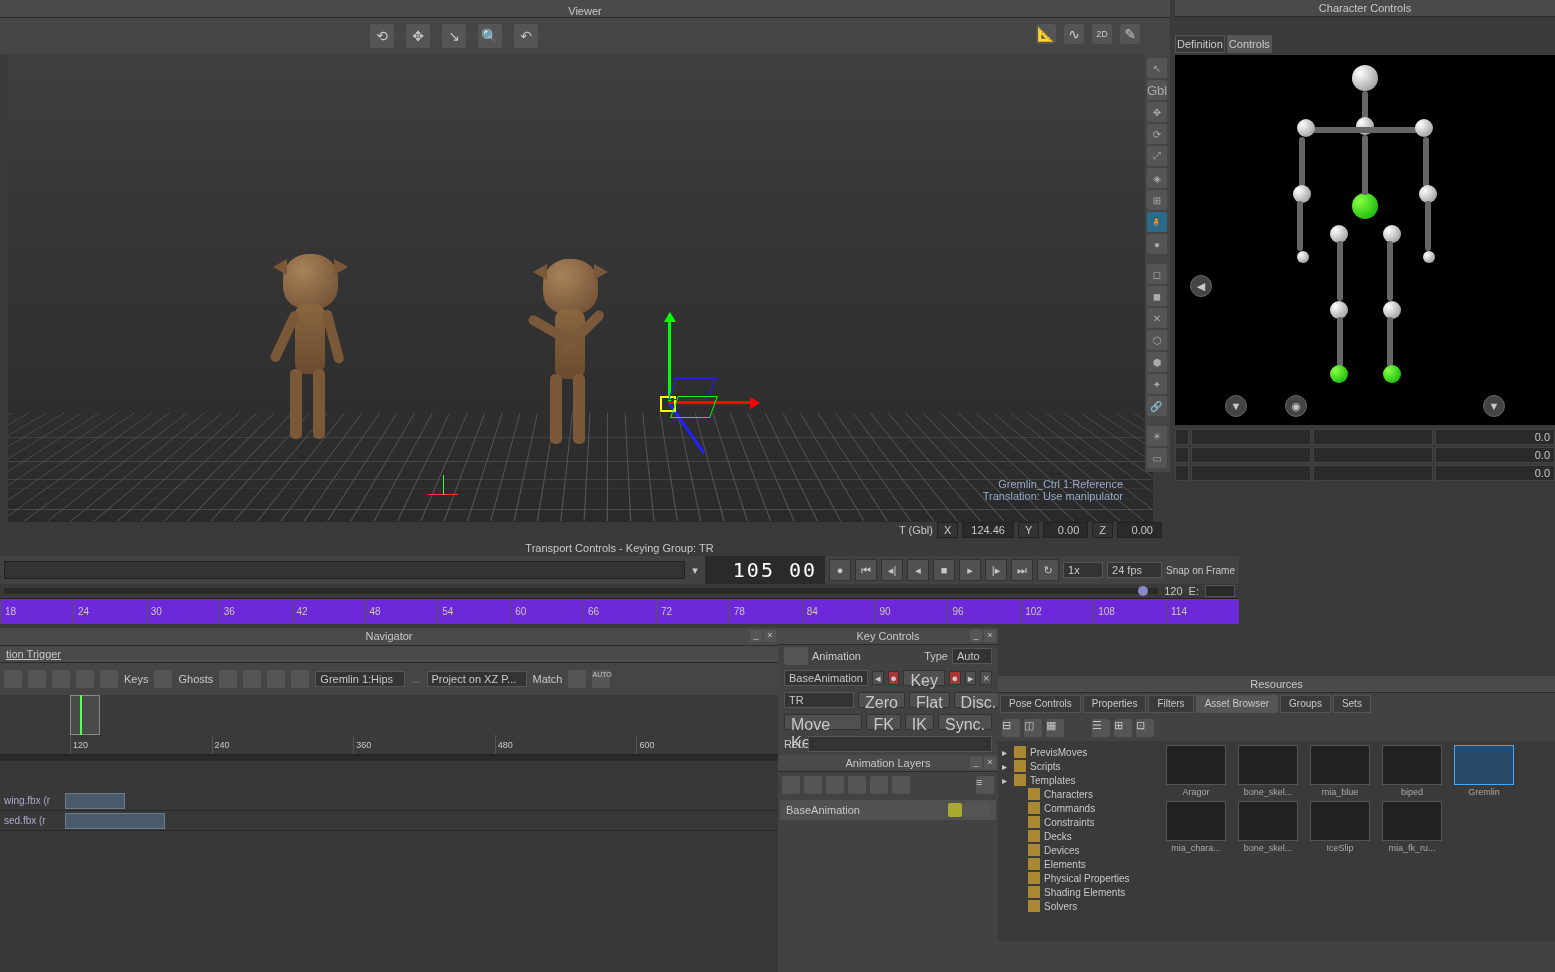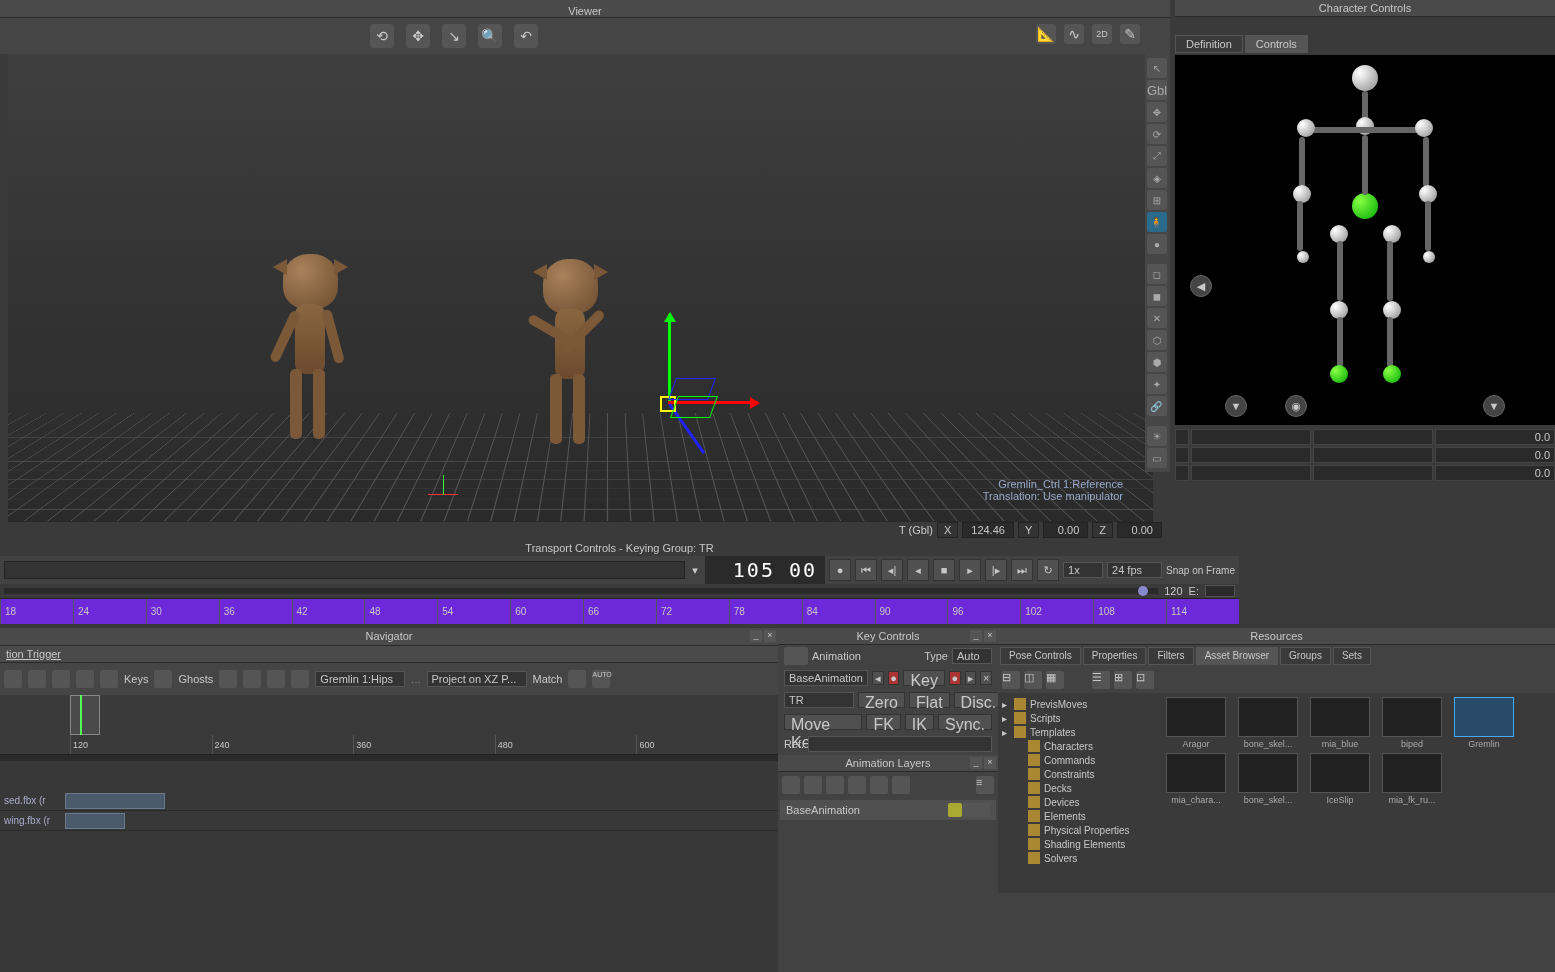--- a/index.html
+++ b/index.html
@@ -29,21 +29,21 @@
 .gizmo-sq { position: absolute; width: 16px; height: 16px; border: 2px solid #ff0; bottom: -8px; left: -8px; }
 .viewport-info { position: absolute; bottom: 20px; right: 30px; color: #9ac; font-size: 11px; text-align: right; }
 .viewport-coords { position: absolute; bottom: 2px; left: 0; width: 100%; background: #3a3a3a; height: 16px; display: flex; justify-content: flex-end; align-items: center; gap: 4px; padding-right: 8px; }
 .coord-label { background: #333; padding: 1px 6px; border: 1px solid #222; }
 .coord-val { background: #2a2a2a; padding: 1px 8px; min-width: 45px; text-align: right; border: 1px solid #222; }
 .side-toolbar { position: absolute; top: 54px; left: 1145px; width: 25px; background: #464646; display: flex; flex-direction: column; gap: 2px; padding: 4px 2px; }
 .side-btn { width: 20px; height: 20px; background: #555; border-radius: 2px; cursor: pointer; display: flex; align-items: center; justify-content: center; font-size: 10px; color: #aaa; }
 .side-btn.active { background: #2a6a8a; }
 .char-controls { position: absolute; top: 0; left: 1175px; width: 380px; height: 460px; }
 .cc-tabs { display: flex; gap: 2px; height: 18px; margin-top: 18px; }
-.cc-tab { background: #3a3a3a; padding: 2px 10px; border: 1px solid #555; cursor: pointer; }
+.cc-tab { background: #3a3a3a; padding: 2px 1px; border: 1px solid #555; cursor: pointer; }
 .cc-tab.active { background: #555; }
 .cc-body { background: #000; height: 370px; position: relative; margin-top: 2px; }
 .skeleton { position: absolute; top: 10px; left: 50%; transform: translateX(-50%); }
 .joint { width: 18px; height: 18px; background: radial-gradient(circle at 30% 30%, #fff, #888); border-radius: 50%; position: absolute; }
 .joint.green { background: radial-gradient(circle at 30% 30%, #8f4, #0a0); }
 .joint.lg { width: 26px; height: 26px; }
 .joint.sm { width: 12px; height: 12px; }
 .bone { position: absolute; background: #666; height: 6px; border-radius: 3px; }
 .cc-nav { position: absolute; width: 22px; height: 22px; background: #444; border-radius: 50%; border: 1px solid #666; cursor: pointer; display: flex; align-items: center; justify-content: center; }
 .cc-inputs { margin-top: 4px; }
@@ -70,21 +70,21 @@
 .nav-track { height: 20px; border-bottom: 1px solid #2a2a2a; display: flex; align-items: center; }
 .track-label { width: 65px; padding: 2px 4px; color: #aac; font-size: 10px; overflow: hidden; }
 .track-clip { height: 16px; background: #4a5a6a; border: 1px solid #6a7a8a; }
 .key-controls { width: 220px; background: #424242; }
 .kc-row { display: flex; align-items: center; gap: 4px; padding: 3px 6px; height: 22px; }
 .kc-dropdown { flex: 1; background: #333; border: 1px solid #555; padding: 1px 4px; height: 16px; }
 .kc-btn { background: #505050; border: 1px solid #333; padding: 1px 6px; height: 16px; font-size: 16px; cursor: pointer; }
 .al-toolbar { display: flex; gap: 4px; padding: 4px; }
 .al-icon { width: 18px; height: 18px; background: #555; border-radius: 2px; cursor: pointer; }
 .al-item { background: #505050; padding: 3px 6px; margin: 2px; display: flex; align-items: center; }
-.resources { flex: 1; background: #424242; }
+.resources { flex: 1; background: #424242; margin-top: 48px; }
 .res-tabs { display: flex; gap: 2px; padding: 2px; height: 22px; }
 .res-tab { background: #3a3a3a; padding: 2px 8px; border: 1px solid #555; cursor: pointer; font-size: 10px; white-space: nowrap; }
 .res-tab.active { background: #555; }
 .res-body { display: flex; height: 200px; }
 .res-tree { width: 160px; background: #3a3a3a; overflow: auto; padding: 4px; }
 .tree-item { display: flex; align-items: center; gap: 4px; padding: 1px 0; cursor: pointer; font-size: 10px; }
 .tree-icon { width: 12px; height: 12px; background: #aa8833; }
 .tree-indent { padding-left: 14px; }
 .res-grid { flex: 1; display: flex; flex-wrap: wrap; gap: 4px; padding: 4px; background: #3a3a3a; align-content: flex-start; }
 .res-item { width: 68px; text-align: center; cursor: pointer; }
@@ -344,26 +344,26 @@
           <div class="nav-tick">120</div>
           <div class="nav-tick">240</div>
           <div class="nav-tick">360</div>
           <div class="nav-tick">480</div>
           <div class="nav-tick">600</div>
         </div>
       <div style="height:6px;background:#2a2a2a"></div>
       <div style="height:30px"></div>
       <div id="nav-tracks">
           <div class="nav-track">
+            <div class="track-label">wing.fbx (r</div>
+            <div class="track-clip" style="margin-left: 0px; width: 60px;"></div>
+          </div>
+          <div class="nav-track">
             <div class="track-label">sed.fbx (r</div>
             <div class="track-clip" style="margin-left: 0px; width: 100px;"></div>
-          </div>
-          <div class="nav-track">
-            <div class="track-label">wing.fbx (r</div>
-            <div class="track-clip" style="margin-left: 0px; width: 60px;"></div>
           </div>
         </div>
     </div>
   </div>
 
   <div style="width:220px;display:flex;flex-direction:column;position:relative">
     <div class="key-controls" style="position:relative">
       <div class="panel-title">Key Controls</div>
       <div class="panel-ctrls">
           <div class="panel-ctrl">_</div>

